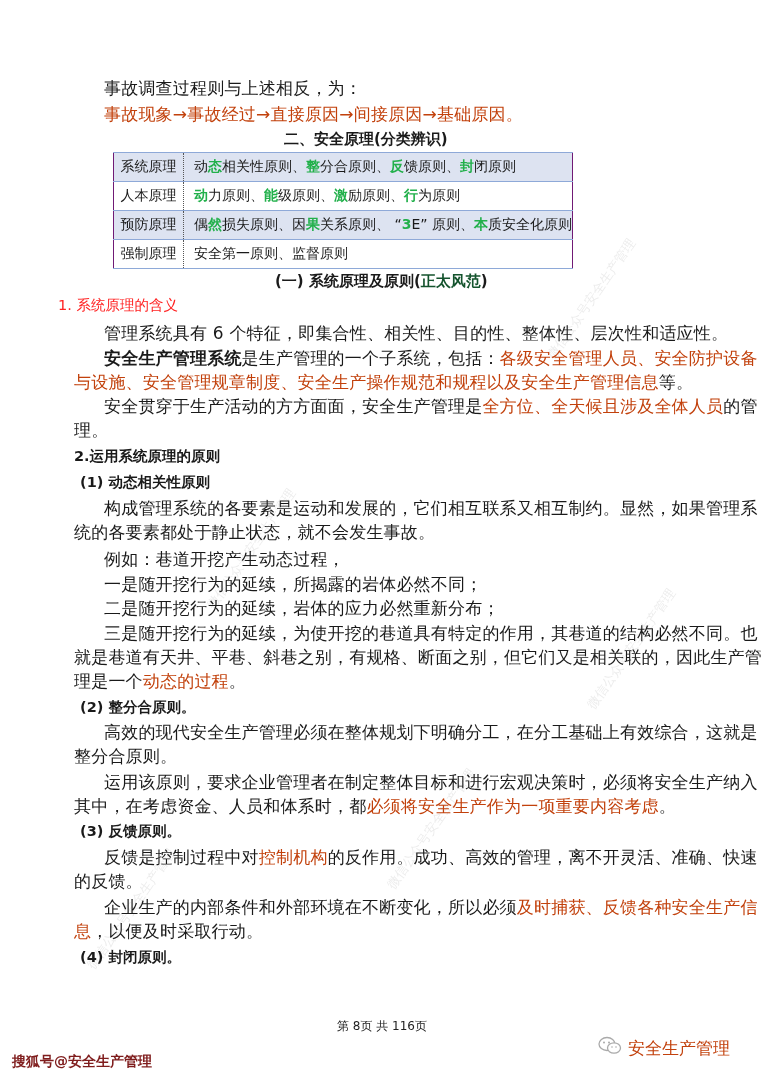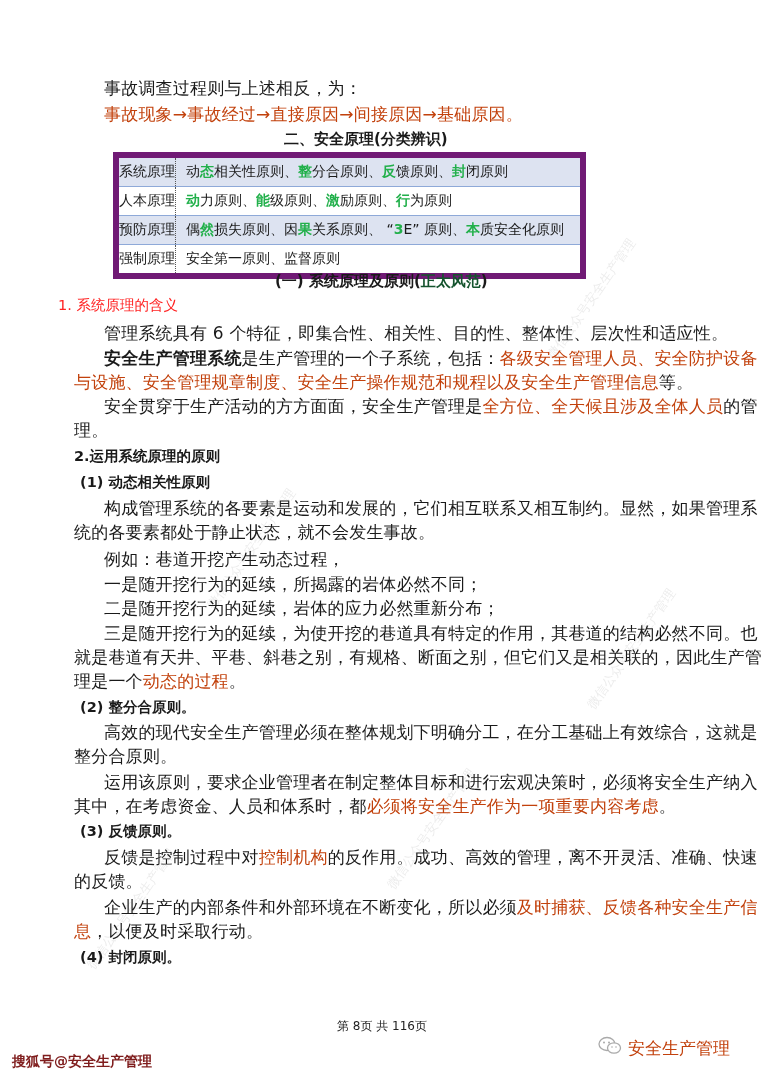--- a/index.html
+++ b/index.html
@@ -10,23 +10,23 @@
   .page { position: absolute; left: 0; top: 0; width: 764px; height: 1080px; }
   .line { position: absolute; font-size: 17px; line-height: 20px; white-space: nowrap; letter-spacing: 0.2px; }
   .red { color: #c2410c; }
   .green { color: #22b04b; font-weight: bold; }
   .greenplain { color: #14532d; }
   .bold { font-weight: bold; }
   .center-title { position: absolute; font-size: 15px; font-weight: bold; white-space: nowrap; }
   table.principles {
     position: absolute; left: 113px; top: 152px; width: 460px;
     border-collapse: collapse; font-size: 14px;
-    border: 6px solid #701a75;
+    border: 1px solid #701a75;
   }
-  table.principles td { height: 28px; padding: 0 16px 0 10px; border-top: 1px solid #8ea9d8; border-bottom: 1px solid #8ea9d8; white-space: nowrap; }
+  table.principles td { height: 28px; padding: 0 0 0 10px; border-top: 1px solid #8ea9d8; border-bottom: 1px solid #8ea9d8; white-space: nowrap; }
   table.principles td.cat { width: 96px; text-align: center; padding: 0; border-right: 1px dotted #555; }
   table.principles tr.shade td { background: #dde3f1; }
   .h-numbered { position: absolute; left: 58px; top: 296px; font-size: 14.5px; color: #ff2222; white-space: nowrap; }
   .h2 { position: absolute; font-size: 14.5px; font-weight: bold; white-space: nowrap; }
   .footer-page { position: absolute; left: 0; width: 764px; top: 1018px; text-align: center; font-size: 12px; color: #222; }
   .sohu { position: absolute; left: 12px; top: 1053px; font-size: 14px; color: #7f1d1d; font-weight: bold; }
   .wechat { position: absolute; left: 598px; top: 1036px; font-size: 17px; color: #c2410c; display: flex; align-items: center; gap: 6px; }
   .watermark { position: absolute; color: rgba(150,150,150,0.18); font-size: 13px; transform: rotate(-55deg); white-space: nowrap; pointer-events: none; }
 </style>
 </head>

